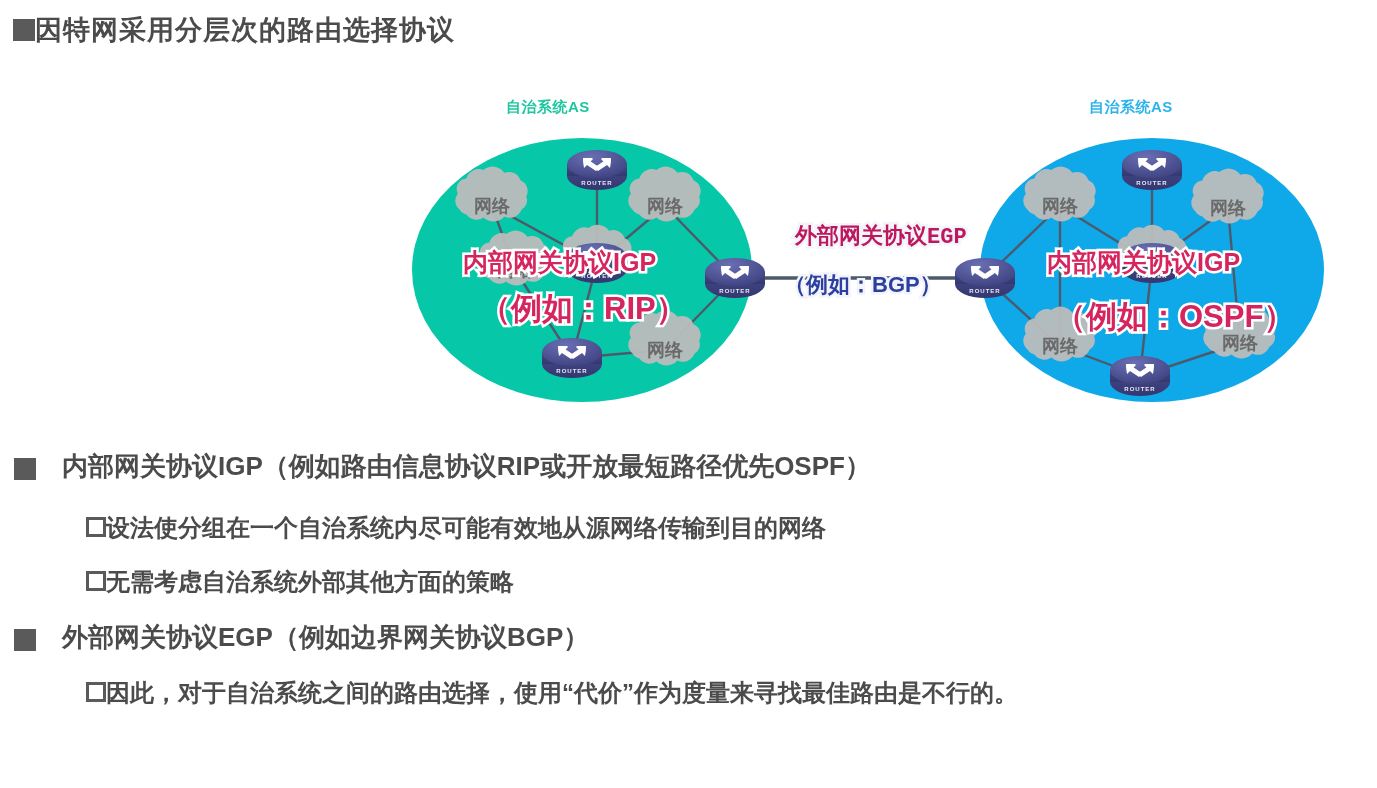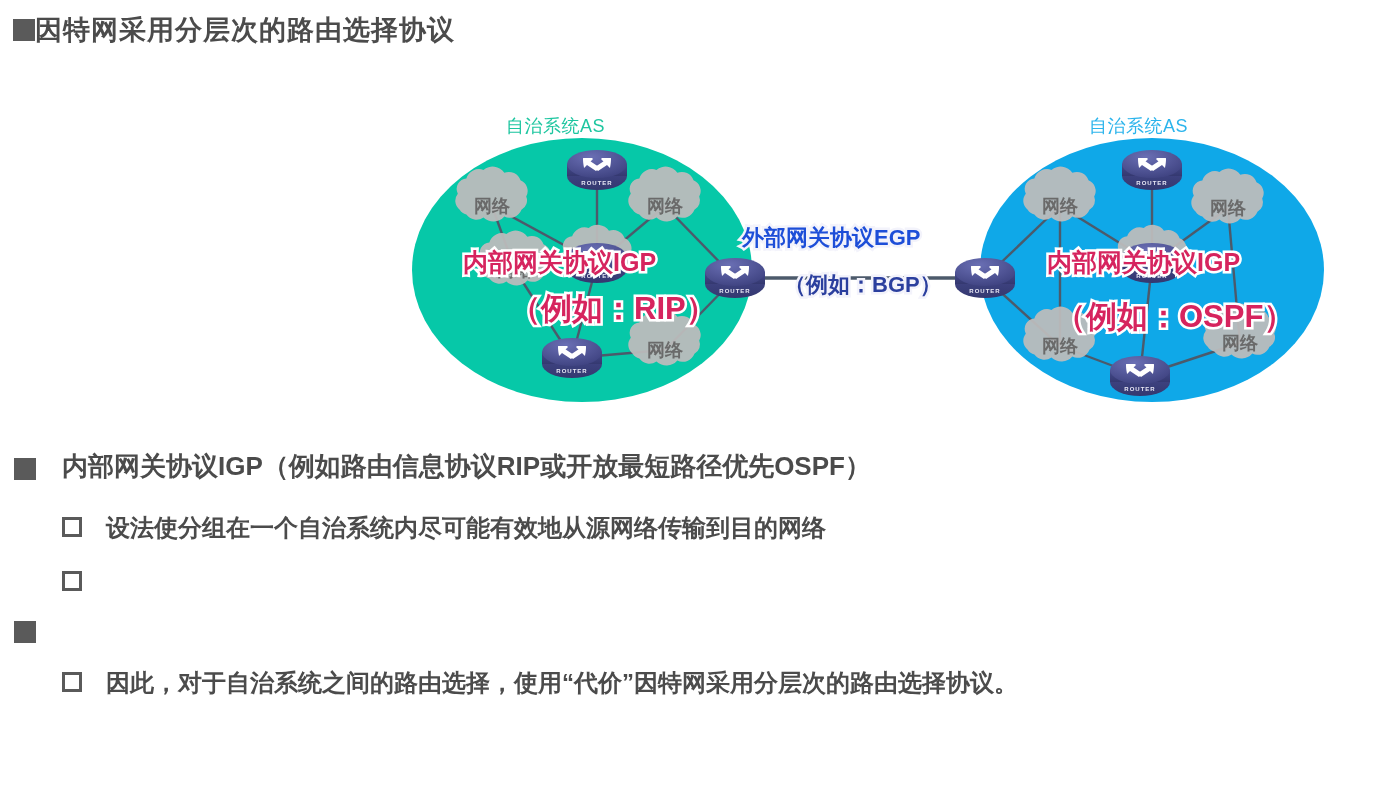--- a/index.html
+++ b/index.html
@@ -51,25 +51,24 @@
     position: absolute;
     left: 0;
     top: 88px;
     width: 1377px;
     height: 340px;
   }
   .diagram svg { display: block; }
 
   .as-label {
     position: absolute;
-    font-size: 18px;
-    font-weight: normal;
+    font-size: 15px;
+    font-weight: bold;
     white-space: nowrap;
     letter-spacing: 0.5px;
-    margin-top: 16px;
   }
   #as-label-left { left: 506px; top: 10px; color: #1ec6a0; }
   #as-label-right { left: 1089px; top: 10px; color: #2bb4ec; }
 
   
   .overlay-label {
     position: absolute;
     white-space: nowrap;
     font-weight: bold;
     line-height: 1.05;
@@ -100,21 +99,21 @@
     left: 0;
     top: 452px;
     width: 1105px;
   }
   .b-row {
     display: flex;
     align-items: flex-start;
     margin-bottom: 0px;
   }
   .b-l1 { padding-left: 14px; gap: 26px; }
-  .b-l2 { padding-left: 62px; gap: 24px; }
+  .b-l2 { padding-left: 86px; }
   .b-text-l1 {
     font-size: 26px;
     font-weight: bold;
     color: #4b4b4b;
     line-height: 1.15;
     white-space: nowrap;
   }
   .b-text-l2 {
     font-size: 24px;
     font-weight: bold;
@@ -260,26 +259,26 @@
     <use href="#router-sym" transform="translate(1152,82)"></use>
     <use href="#router-sym" transform="translate(985,190)"></use>
     <use href="#router-sym" transform="translate(1140,288)"></use>
     <use href="#router-sym" transform="translate(1152,175)"></use>
   </svg>
 
   <div class="as-label" id="as-label-left" style="color: rgb(30, 198, 160);">自治系统AS</div>
   <div class="as-label" id="as-label-right" style="color: rgb(43, 180, 236);">自治系统AS</div>
 
   <div class="overlay-label igp-text" style="left: 463px; top: 161px; color: rgb(214, 36, 94);">内部网关协议IGP</div>
-  <div class="overlay-label igp-text-2" style="left: 480px; top: 205px; color: rgb(214, 36, 94); margin-left: 30px;">（例如：RIP）</div>
+  <div class="overlay-label igp-text-2" style="left: 480px; top: 205px; color: rgb(214, 36, 94);">（例如：RIP）</div>
 
   <div class="overlay-label igp-text" style="left: 1047px; top: 161px; color: rgb(214, 36, 94);">内部网关协议IGP</div>
   <div class="overlay-label igp-text-2" style="left: 1055px; top: 205px; color: rgb(214, 36, 94); margin-top: 8px;">（例如：OSPF）</div>
 
-  <div class="overlay-label egp-text" style="left: 742px; top: 138px; color: #1d4ed8;">外部网关协议EGP</div>
+  <div class="overlay-label egp-text" style="left: 795px; top: 138px; color: #be185d; font-family: Liberation Mono, monospace;">外部网关协议EGP</div>
   <div class="overlay-label egp-text" style="left: 784px; top: 185px; color: rgb(43, 63, 158); text-align: center;">（例如：BGP）</div>
 </div>
 
 <div class="bullets">
 
   <div class="b-row b-l1">
     <div class="sq-wrap-l1">
       <div class="bullet-sq-filled"></div>
     </div>
     <div class="b-text-l1">内部网关协议IGP（例如路由信息协议RIP或开放最短路径优先OSPF）</div>
@@ -293,34 +292,36 @@
     </div>
     <div class="b-text-l2">设法使分组在一个自治系统内尽可能有效地从源网络传输到目的网络</div>
   </div>
 
   <div class="row-gap-2"></div>
 
   <div class="b-row b-l2">
     <div class="sq-wrap-l2">
       <div class="bullet-sq-hollow"></div>
     </div>
+    <div class="b-text-l2">无需考虑自治系统外部其他方面的策略</div>
   </div>
 
   <div class="row-gap-3"></div>
 
   <div class="b-row b-l1">
     <div class="sq-wrap-l1">
       <div class="bullet-sq-filled"></div>
     </div>
+    <div class="b-text-l1">外部网关协议EGP（例如边界网关协议BGP）</div>
   </div>
 
   <div class="row-gap-4"></div>
 
   <div class="b-row b-l2">
     <div class="sq-wrap-l2">
       <div class="bullet-sq-hollow"></div>
     </div>
     <div>
-      <div class="b-text-l2">因此，对于自治系统之间的路由选择，使用“代价”因特网采用分层次的路由选择协议。</div>
+      <div class="b-text-l2">因此，对于自治系统之间的路由选择，使用“代价”作为度量来寻找最佳路由是不行的。</div>
     </div>
   </div>
 
 </div>
 
 </body></html>

